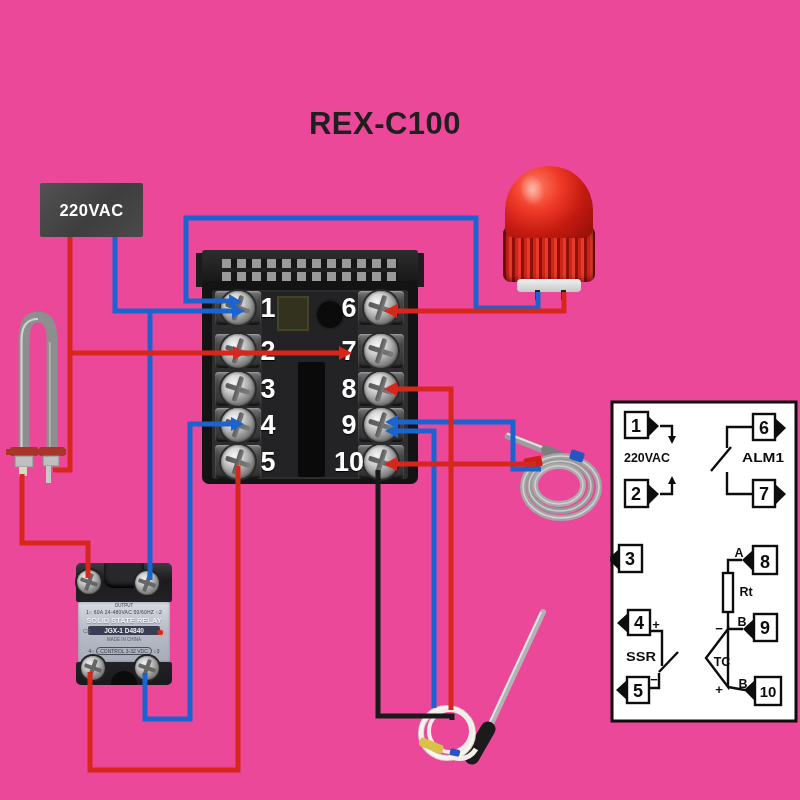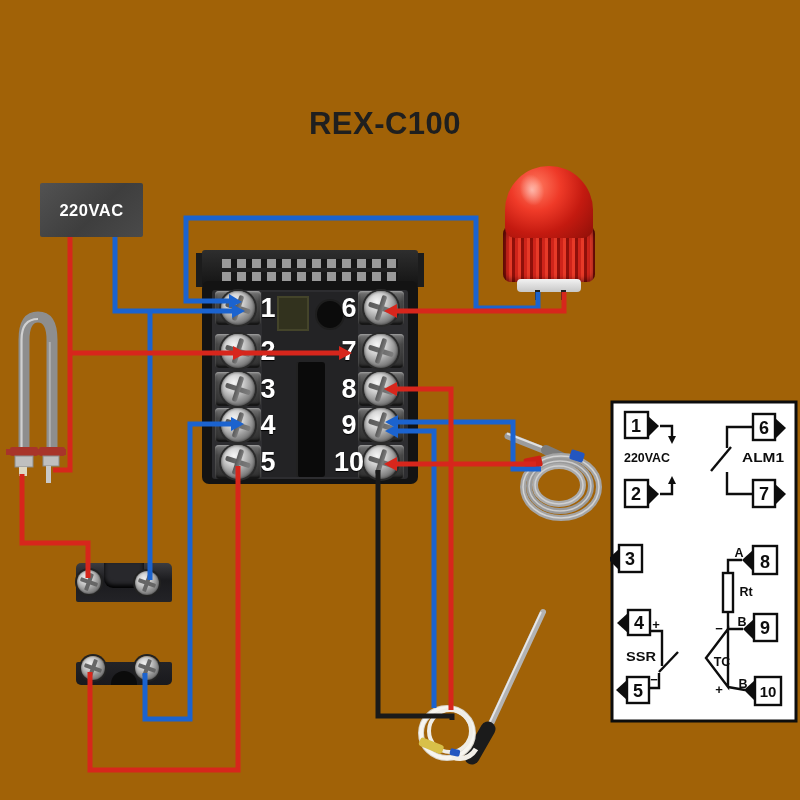--- a/index.html
+++ b/index.html
@@ -1,16 +1,16 @@
 <!DOCTYPE html>
 <html><head>
 <meta charset="utf-8">
 <style>
   html,body{margin:0;padding:0;background:#fff;}
-  #stage{position:relative;width:800px;height:800px;background:#a16207;overflow:hidden;
+  #stage{position:relative;width:800px;height:800px;background:#ec4899;overflow:hidden;
          font-family:"Liberation Sans",sans-serif;}
   
   .title{position:absolute;left:285px;top:106px;width:200px;text-align:center;
          font-size:31px;font-weight:600;letter-spacing:.5px;color:#1f1f1f;}
   
   .powerbox{position:absolute;left:40px;top:183px;width:103px;height:54px;border-radius:2px;
             background:linear-gradient(135deg,#525252,#3e3e3e 55%,#4a4a4a);
             color:#fff;display:flex;align-items:center;justify-content:center;
             font-size:16.5px;font-weight:bold;letter-spacing:.5px;}
   
@@ -163,20 +163,34 @@
     <div class="tnum rn" style="top:371px;">8</div>
     <div class="tnum rn" style="top:407px;">9</div>
     <div class="tnum rn" style="top:444px;">10</div>
   </div>
 
   <div class="ssr">
     <div class="top"></div>
     <div class="tab"></div>
     <div class="sscrew" style="left:1px;top:7px;"></div>
     <div class="sscrew" style="left:59px;top:8px;"></div>
+    <div class="mid">
+      <div class="r1">OUTPUT</div>
+      <div class="r2">1○ 60A   24-480VAC   50/60HZ ○2</div>
+      <div class="r3">SOLID STATE RELAY</div>
+      <div class="model">JGX-1 D4840</div>
+      <div class="made">MADE IN CHINA</div>
+      <div class="ce">CE</div>
+      <div class="led"></div>
+      <div class="ctl">
+        <span>4○</span>
+        <span class="pill">CONTROL 3-32 VDC</span>
+        <span>○3</span>
+      </div>
+    </div>
     <div class="bot"></div>
     <div class="notch"></div>
     <div class="sscrew" style="left:5px;top:93px;"></div>
     <div class="sscrew" style="left:59px;top:93px;"></div>
   </div>
 
   <svg class="layer" width="800" height="800" viewBox="0 0 800 800">
     <g>
       <path d="M24,452 L24,340 Q24,317 38,317 Q52,317 52,340 L52,452" stroke="#8e8e8e" stroke-width="11" fill="none"></path>
       <path d="M21.5,452 L21.5,340 Q21.5,319 38,319" stroke="#d8d8d8" stroke-width="2.2" fill="none" opacity="0.9"></path>

